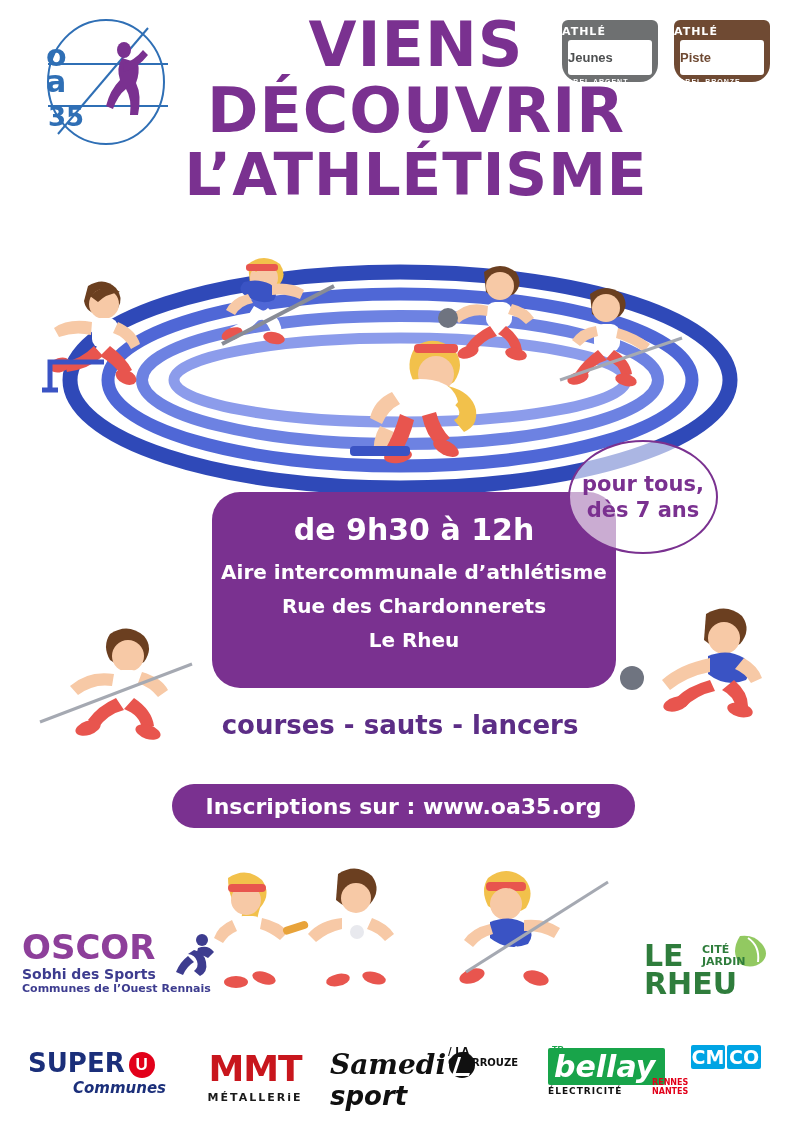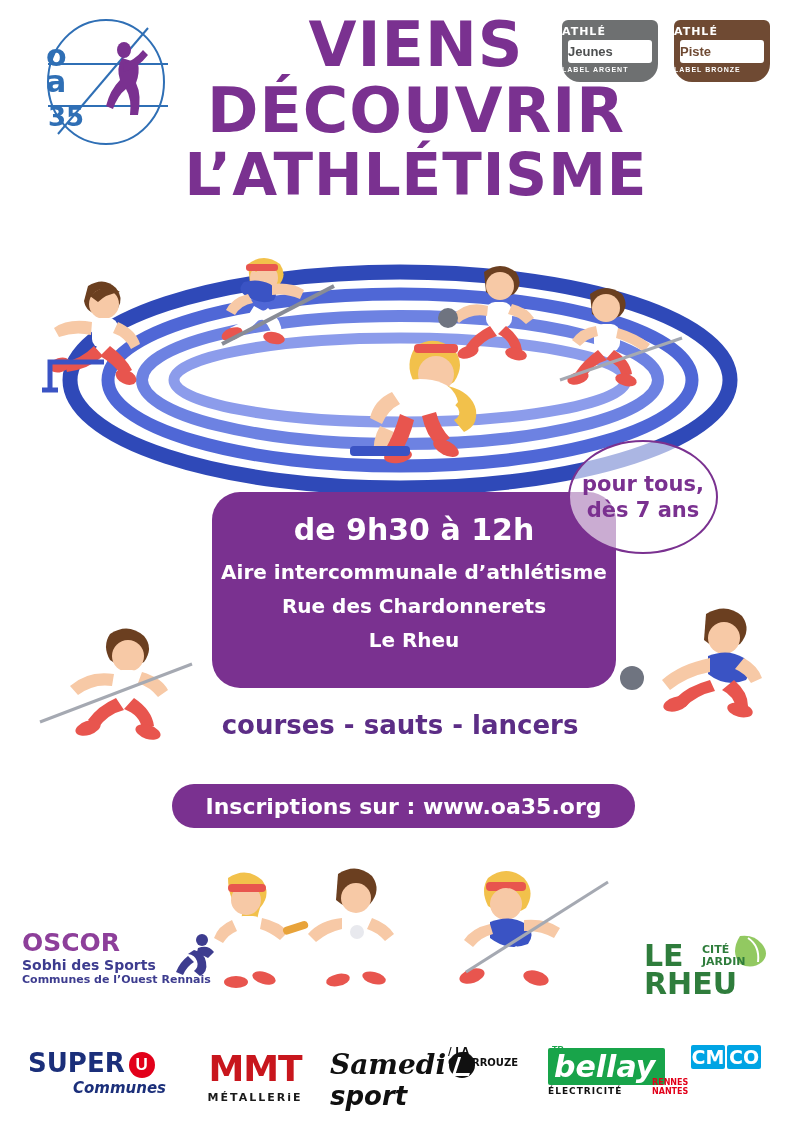--- a/index.html
+++ b/index.html
@@ -84,21 +84,21 @@
     font-family: "DejaVu Sans", sans-serif;
   }
   .badge .b-mid {
     position: relative;
     display: block;
     margin: 2px 6px 0 6px;
     background: #ffffff;
     border-radius: 3px;
     font-size: 13px;
     font-weight: bold;
-    padding: 4px 0;
+    padding: 10px 0;
   }
   .badge.silver .b-mid { color: #4d4f50; }
   .badge.bronze .b-mid { color: #6f4a33; }
   .badge .b-bot {
     position: relative;
     font-size: 7px;
     letter-spacing: 1px;
     margin-top: 3px;
     font-weight: bold;
   }
@@ -212,21 +212,21 @@
   }
 
   .oscor {
     position: absolute;
     left: 22px;
     top: 0px;
     width: 195px;
     text-align: left;
   }
   .oscor .o-main {
-    font-size: 25px;
+    font-size: 34px;
     font-weight: bold;
     color: #8d3f9a;
     letter-spacing: 0px;
     font-family: "DejaVu Sans", sans-serif;
     line-height: 1;
   }
   .oscor .o-sub1 {
     font-size: 14px;
     font-weight: bold;
     color: #3d3c8f;

